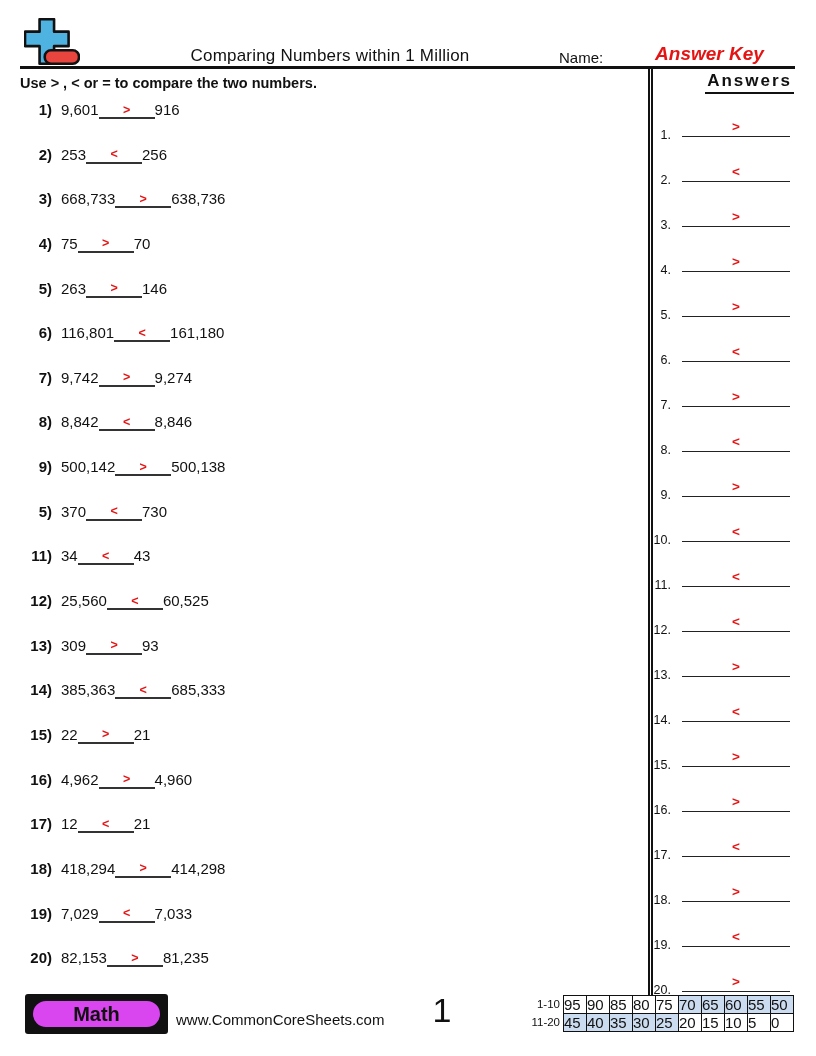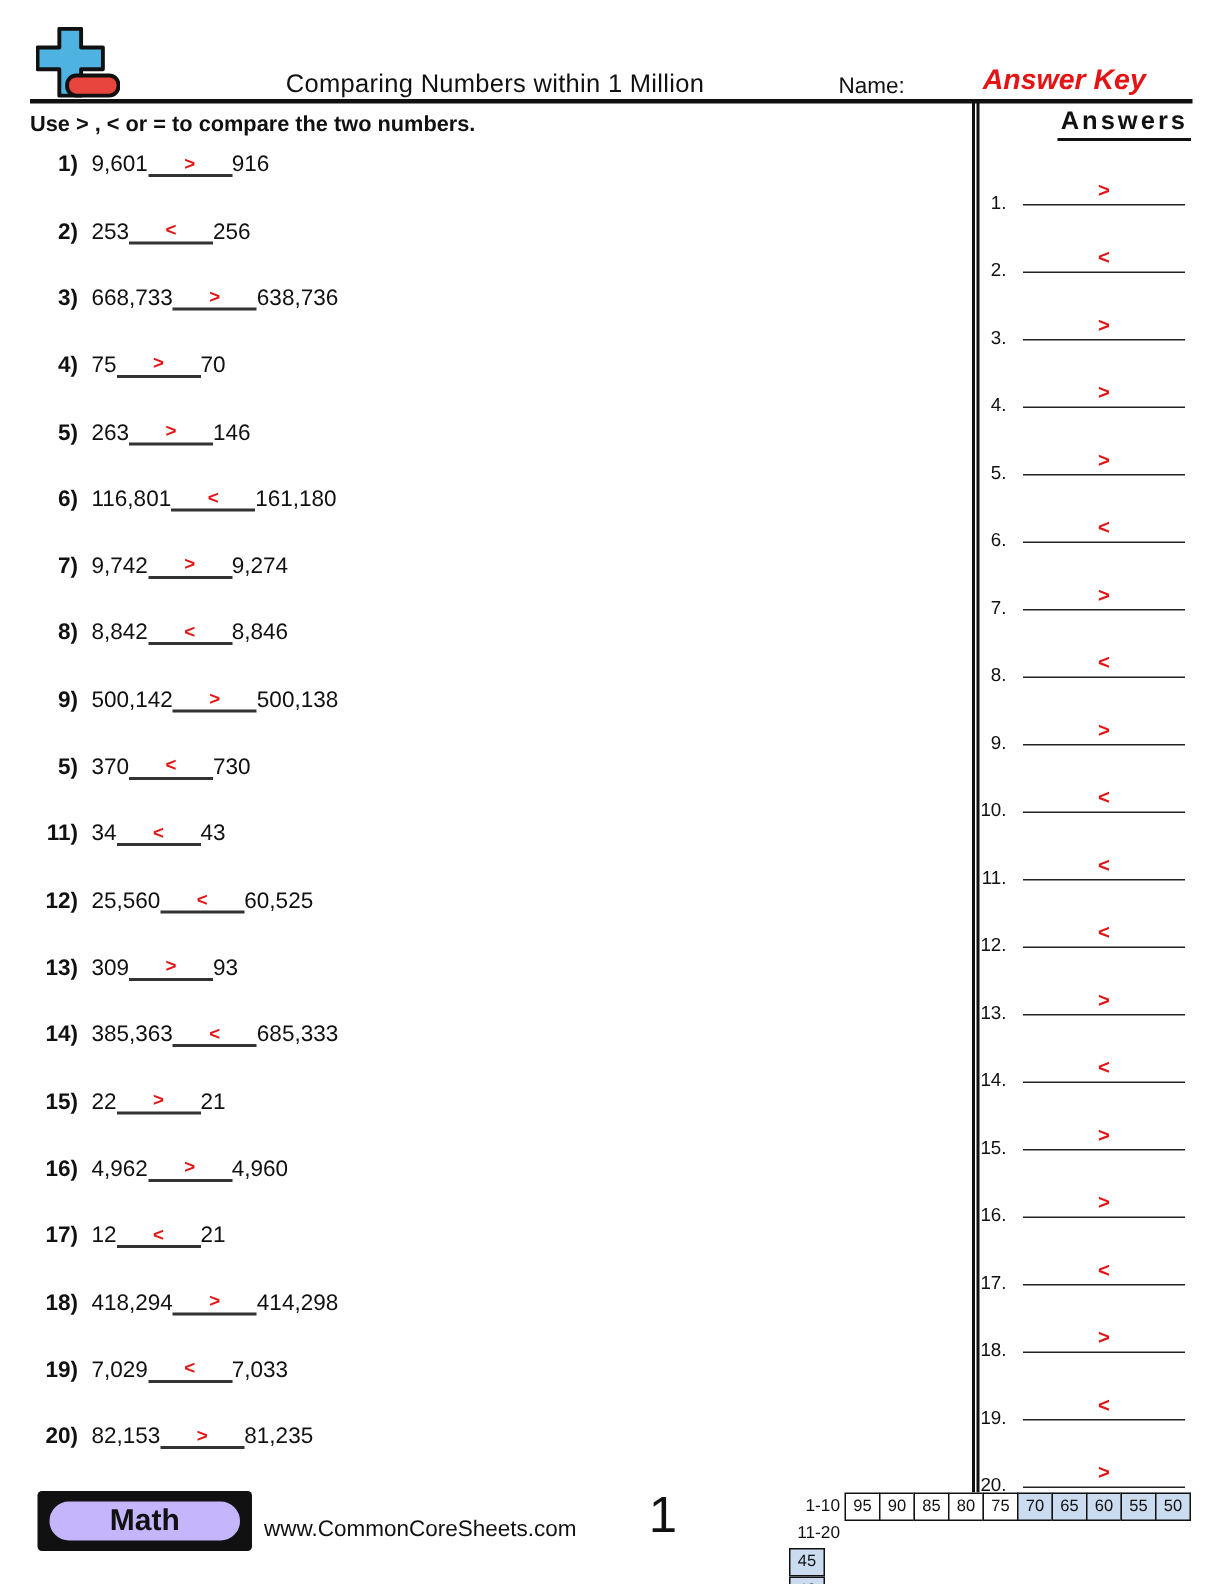--- a/index.html
+++ b/index.html
@@ -35,31 +35,31 @@
   .prow { height:44.65px; line-height:44.65px; white-space:nowrap; font-size:15px; }
   .pnum { display:inline-block; width:32px; text-align:right; font-weight:700; margin-right:9px; }
   .pblank { display:inline-block; width:56px; height:20px; border-bottom:2px solid #333;
             position:relative; vertical-align:-4px; }
   .psym { position:absolute; left:0; right:0; bottom:1px; text-align:center;
           font-size:12.5px; font-weight:700; color:var(--red,#e51414); line-height:1; }
 
   
   .footer-bar { position:absolute; left:25px; top:994px; width:143px; height:40px;
                 background:#111; border-radius:3px; }
-  .footer-pill { position:absolute; left:5px; top:4px; width:133px; height:32px; background:#c4b5fd;
+  .footer-pill { position:absolute; left:5px; top:4px; width:133px; height:32px; background:#d946ef;
                  border:3px solid #111; border-radius:18px; display:flex; align-items:center;
                  justify-content:center; font-weight:700; font-size:20px; color:#111; }
   .footer-site { position:absolute; left:176px; top:1011px; font-size:15px; }
   .footer-page { position:absolute; left:420px; top:991px; width:44px; text-align:center; font-size:34px; }
   .score-table { position:absolute; left:527px; top:995px; }
   .score-row { display:flex; height:19px; }
-  .score-row + .score-row { margin-top:-1px;flex-direction:column; }
+  .score-row + .score-row { margin-top:-1px; }
   .score-label { width:37px; text-align:right; padding-right:4px; font-size:11.5px; line-height:19px; }
-  .score-cell { width:24px; height:19px; border:1px solid #111; margin-left:-1px; text-align:center;
-                line-height:17px; font-size:11px; background:#fff; }
+  .score-cell { width:24px; height:19px; border:1px solid #111; margin-left:-1px; text-align:left;
+                line-height:17px; font-size:15px; background:#fff; }
   .score-cell.hl { background:var(--hl,#ccdcf0); }
 </style>
 </head>
 <body>
 
 <div class="page">
 
   <svg class="logo" viewBox="0 0 54 46">
     <path d="M15 1 H29 V13 H43 V27 H29 V44 H15 V27 H1 V13 H15 Z" fill="var(--logo-blue)" stroke="#111" stroke-width="2.5" stroke-linejoin="round"></path>
     <rect x="20" y="31" width="33" height="13" rx="6" fill="var(--logo-red)" stroke="#111" stroke-width="2.5"></rect>

